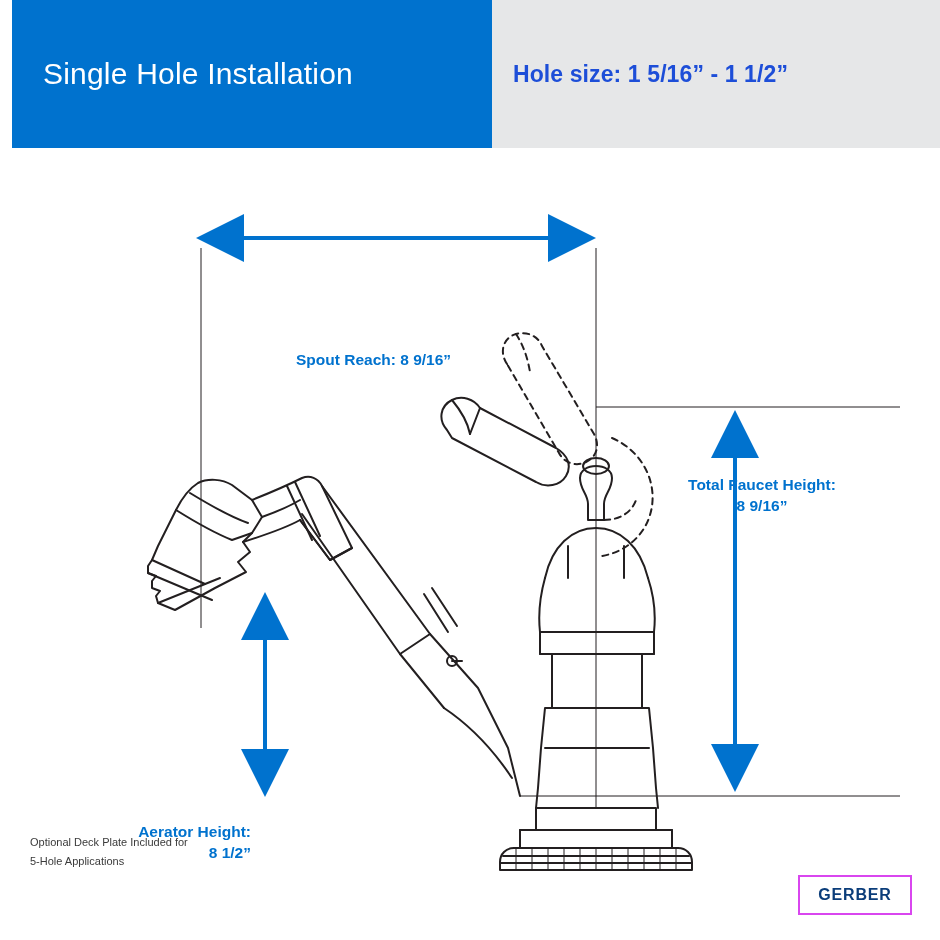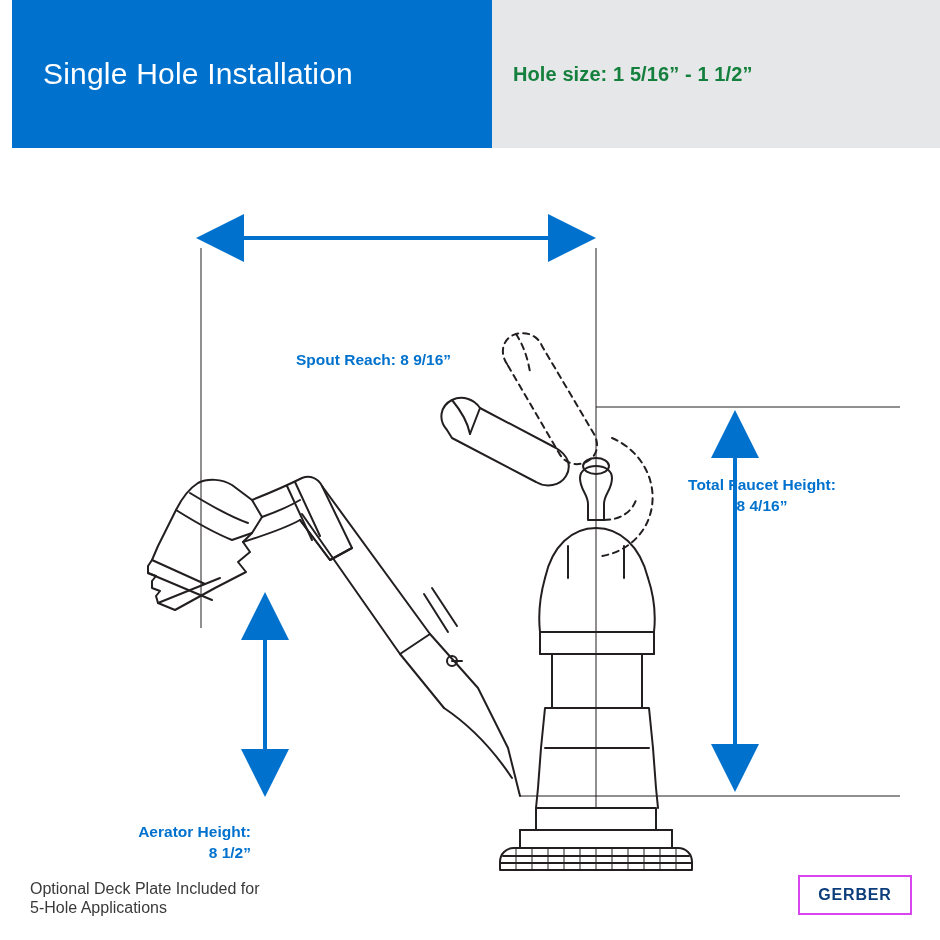--- a/index.html
+++ b/index.html
@@ -38,22 +38,22 @@
     padding-left: 31px;
   }
   .header-right {
     width: 460px;
     height: 148px;
     background: #e6e7e8;
     display: flex;
     align-items: center;
   }
   .header-right-title {
-    color: #15803d;
-    font-size: 20px;
+    color: #1d4ed8;
+    font-size: 23px;
     font-weight: bold;
     padding-left: 21px;
     letter-spacing: 0.1px;
   }
 
   
   .canvas {
     position: absolute;
     left: 0;
     top: 148px;
@@ -73,22 +73,22 @@
     line-height: 21px;
   }
   .label-spout { left: 296px; top: 201px; }
   .label-total { left: 663px; top: 326px; text-align: center; width: 198px; }
   .label-aerator { left: 94px; top: 673px; text-align: right; width: 157px; }
 
   
   .footer-note {
     position: absolute;
     left: 30px;
-    top: 879px;
-    font-size: 16px;
+    top: 833px;
+    font-size: 11px;
     color: #3a3a3a;
     line-height: 19px;
   }
   .brand {
     position: absolute;
     right: 28px;
     top: 875px;
     width: 110px;
     height: 36px;
     border: 2px solid #d946ef;
@@ -248,21 +248,21 @@
         <line x1="660" y1="701" x2="660" y2="722"></line>
         <line x1="676" y1="701" x2="676" y2="722"></line>
       </g>
     </g>
   </svg>
 
   <div class="label label-spout">Spout Reach: 8 9/16”</div>
 
   <div class="label label-total">
     <div>Total Faucet Height:</div>
-    <div>8 4/16”</div>
+    <div>8 9/16”</div>
   </div>
 
   <div class="label label-aerator">
     <div>Aerator Height:</div>
     <div>8 1/2”</div>
   </div>
 </div>
 
 <div class="footer-note">
   <div>Optional Deck Plate Included for</div>

